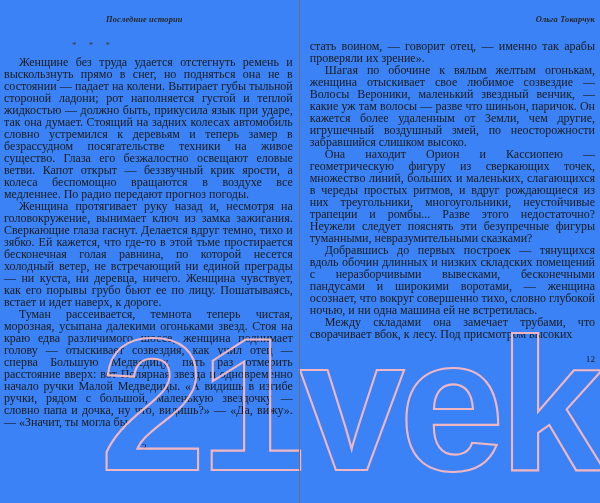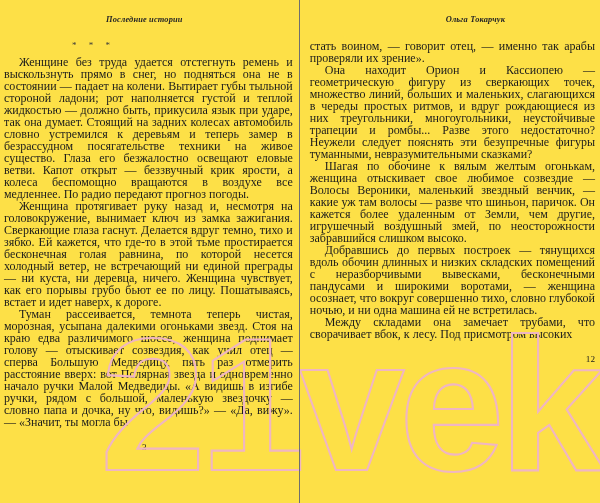--- a/index.html
+++ b/index.html
@@ -20,21 +20,21 @@
     inset: 0;
     display: flex;
     background: #ffffff;
   }
 
   .page {
     position: relative;
     width: 337px;
     height: 503px;
     box-sizing: border-box;
-    background: #fde047;
+    background: #3b82f6;
     overflow: hidden;
   }
 
   .page.left  { padding: 0 7px 0 4px; }
   .page.right { padding: 0 5px 0 10px; }
 
   
   #gutter {
     position: absolute;
     left: 299px;
@@ -49,21 +49,21 @@
     font-style: italic;
     font-weight: bold;
     font-size: 8.4px;
     letter-spacing: 0.15px;
     color: #262626;
     height: 40px;
     line-height: 40px;
     white-space: nowrap;
   }
   .running-head.center { text-align: center; padding-right: 8px; }
-  .running-head.leftal { text-align: center; padding-left: 46px; }
+  .running-head.leftal { text-align: right; padding-left: 46px; }
 
   .scene-break {
     text-align: center;
     font-size: 9px;
     color: #3a3a3a;
     letter-spacing: 5px;
     height: 16px;
     line-height: 10px;
     padding-right: 110px;
   }
@@ -124,22 +124,22 @@
       <p>Женщина протягивает руку назад и, несмотря на головокружение, вынимает ключ из замка зажигания. Сверкающие глаза гаснут. Делается вдруг темно, тихо и зябко. Ей кажется, что где-то в этой тьме простирается бесконечная голая равнина, по которой несется холодный ветер, не встречающий ни единой преграды — ни куста, ни деревца, ничего. Женщина чувствует, как его порывы грубо бьют ее по лицу. Пошатываясь, встает и идет наверх, к дороге.</p>
       <p>Туман рассеивается, темнота теперь чистая, морозная, усыпана далекими огоньками звезд. Стоя на краю едва различимого шоссе, женщина поднимает голову — отыскивает созвездия, как учил отец — сперва Большую Медведицу, пять раз отмерить расстояние вверх: вот Полярная звезда и одновременно начало ручки Малой Медведицы. «А видишь в изгибе ручки, рядом с большой, маленькую звездочку — словно папа и дочка, ну что, видишь?» — «Да, вижу». — «Значит, ты могла бы</p>
     </div>
     <div class="folio center">3</div>
   </div>
 
   <div class="page right">
     <div class="running-head leftal">Ольга Токарчук</div>
     <div class="body-text">
       <p class="cont">стать воином, — говорит отец, — именно так арабы проверяли их зрение».</p>
+      <p>Шагая по обочине к вялым желтым огонькам, женщина отыскивает свое любимое созвездие — Волосы Вероники, маленький звездный венчик, — какие уж там волосы — разве что шиньон, паричок. Он кажется более удаленным от Земли, чем другие, игрушечный воздушный змей, по неосторожности забравшийся слишком высоко.</p>
       <p>Она находит Орион и Кассиопею — геометрическую фигуру из сверкающих точек, множество линий, больших и маленьких, слагающихся в череды простых ритмов, и вдруг рождающиеся из них треугольники, многоугольники, неустойчивые трапеции и ромбы... Разве этого недостаточно? Неужели следует пояснять эти безупречные фигуры туманными, невразумительными сказками?</p>
-      <p>Шагая по обочине к вялым желтым огонькам, женщина отыскивает свое любимое созвездие — Волосы Вероники, маленький звездный венчик, — какие уж там волосы — разве что шиньон, паричок. Он кажется более удаленным от Земли, чем другие, игрушечный воздушный змей, по неосторожности забравшийся слишком высоко.</p>
       <p>Добравшись до первых построек — тянущихся вдоль обочин длинных и низких складских помещений с неразборчивыми вывесками, бесконечными пандусами и широкими воротами, — женщина осознает, что вокруг совершенно тихо, словно глубокой ночью, и ни одна машина ей не встретилась.</p>
       <p>Между складами она замечает трубами, что сворачивает вбок, к лесу. Под присмотром высоких</p>
     </div>
     <div class="folio leftal">12</div>
   </div>
 
 </div>
 
 <div id="gutter"></div>
 

